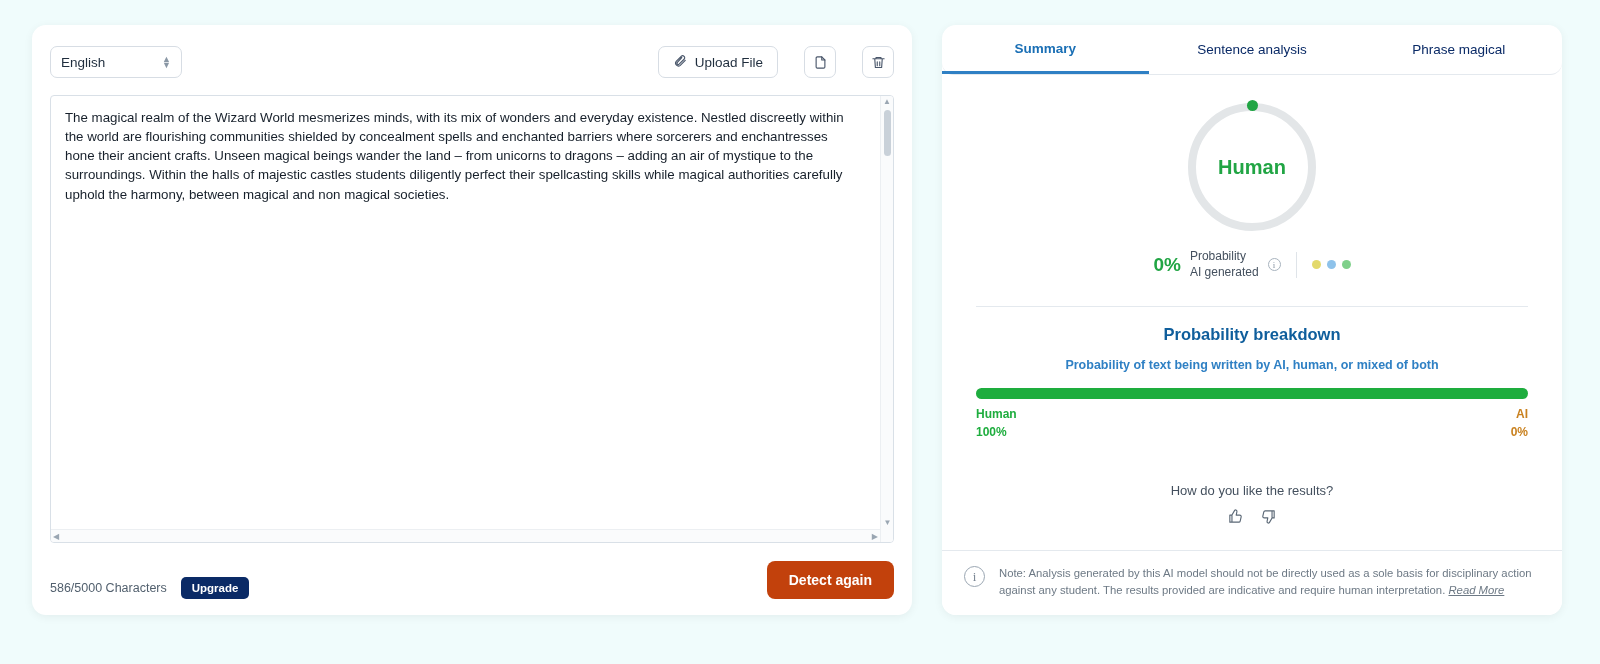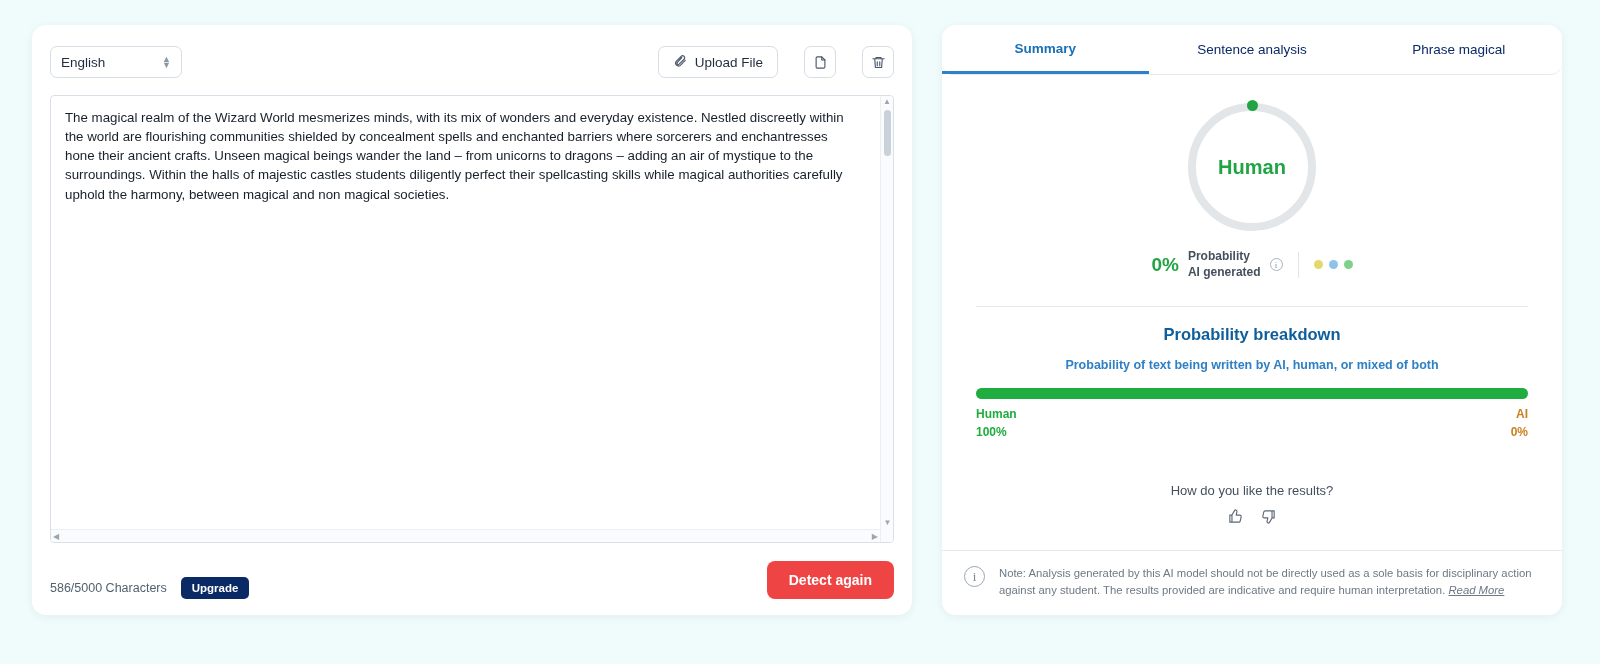--- a/index.html
+++ b/index.html
@@ -119,21 +119,21 @@
   .upgrade-pill {
     background: #0a2a66;
     color: #fff;
     font-size: 11.5px;
     font-weight: bold;
     padding: 5px 11px;
     border-radius: 5px;
     cursor: pointer;
   }
   .detect-btn {
-    background: #ef4444;
+    background: #c2410c;
     color: #fff;
     font-size: 14px;
     font-weight: bold;
     padding: 11px 22px;
     border-radius: 8px;
     border: none;
     cursor: pointer;
   }
 
   
@@ -182,21 +182,21 @@
   .ring-dot {
     position: absolute; top: -3px; left: 59px;
     width: 11px; height: 11px; border-radius: 50%;
     background: #21a544;
   }
   .prob-row {
     display: flex; align-items: center; gap: 9px;
     margin-top: 18px;
   }
   .prob-pct { font-size: 19px; font-weight: bold; color: #21a544; }
-  .prob-text { font-size: 12px; color: #44505e; line-height: 1.3; font-weight: bold; }
+  .prob-text { font-size: 12px; color: #44505e; line-height: 1.3; }
   .info-circle {
     width: 13px; height: 13px; border-radius: 50%;
     border: 1px solid #a8b3be; color: #8a97a5;
     font-size: 9px; display: flex; align-items: center; justify-content: center;
     font-family: "Liberation Serif", serif;
   }
   .divider-v { width: 1px; height: 26px; background: #dfe4e9; margin: 0 6px; }
   .dots { display: flex; gap: 6px; }
   .dots span { width: 9px; height: 9px; border-radius: 50%; display: block; }
   .hr {

